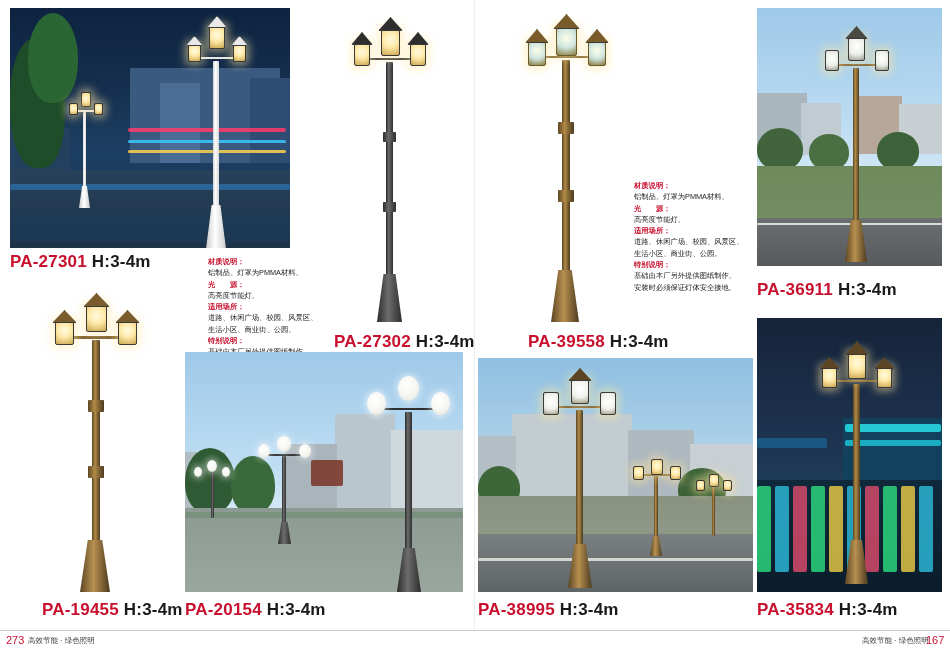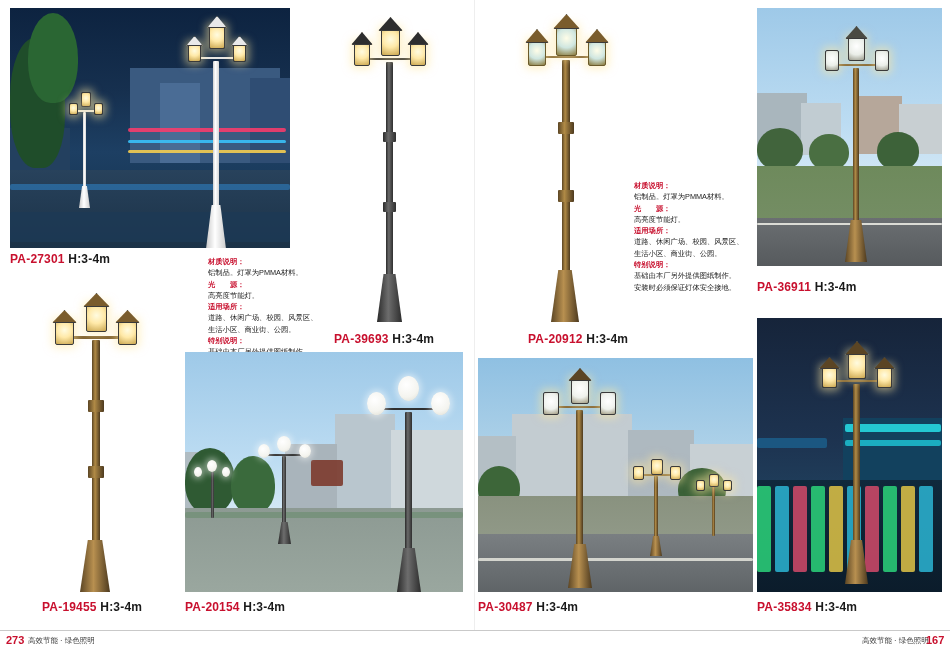--- a/index.html
+++ b/index.html
@@ -22,21 +22,21 @@
     background: #ffffff;
   }
   
   .photo {
     position: absolute;
     overflow: hidden;
     background: #2b2b2b;
   }
   .caption {
     position: absolute;
-    font-size: 12px;
+    font-size: 17px;
     font-weight: bold;
     color: #c8102e;
     letter-spacing: 0.2px;
     white-space: nowrap;
   }
   .caption .h {
     color: #1a1a1a;
     font-weight: bold;
   }
   .spec {
@@ -58,21 +58,21 @@
     left: 0;
     top: 630px;
     width: 950px;
     height: 1px;
     background: #c9c9c9;
   }
   .pgnum {
     position: absolute;
     top: 634px;
     font-size: 11px;
-    font-weight: bold;
+    font-weight: normal;
     color: #c8102e;
   }
   .pgtext {
     position: absolute;
     top: 636px;
     font-size: 7.5px;
     color: #3a3a3a;
   }
   .fold {
     position: absolute;
@@ -236,41 +236,41 @@
       <div class="base" style="left:33px; top:262px; width:25px; height:48px; clip-path:polygon(26% 0,74% 0,100% 100%,0 100%);"></div>
       <div class="lantern" style="left:37px; top:16px; width:17px; height:26px;"></div>
       <div class="lantern cap" style="left:34px; top:5px; width:23px; height:12px;"></div>
       <div class="lantern" style="left:10px; top:30px; width:14px; height:22px;"></div>
       <div class="lantern cap" style="left:7px; top:20px; width:20px; height:11px;"></div>
       <div class="lantern" style="left:66px; top:30px; width:14px; height:22px;"></div>
       <div class="lantern cap" style="left:63px; top:20px; width:20px; height:11px;"></div>
     </div>
   </div>
   <div class="caption" style="left:334px; top:332px;">
-    <span>PA-39693</span>
+    <span>PA-27302</span>
     <span class="h">H:3-4m</span>
   </div>
 
   <div class="photo" style="left:500px; top:8px; width:130px; height:318px; background:#ffffff;">
     <div class="lamp" style="left:20px; top:4px; width:92px; height:312px;">
       <div class="arm bronze" style="left:12px; top:44px; width:66px;"></div>
       <div class="pole bronze" style="left:42px; top:48px; width:8px; height:214px;"></div>
       <div class="pole bronze" style="left:38px; top:110px; width:16px; height:12px;"></div>
       <div class="pole bronze" style="left:38px; top:178px; width:16px; height:12px;"></div>
       <div class="base bronze" style="left:31px; top:258px; width:28px; height:52px; clip-path:polygon(26% 0,74% 0,100% 100%,0 100%);"></div>
       <div class="lantern" style="left:36px; top:14px; width:19px; height:28px; background:radial-gradient(circle at 50% 40%,#fffde8 0%,#cfe6e0 50%,#8a7a3c 100%); border-color:#6b5a2a;"></div>
       <div class="lantern cap" style="left:33px; top:2px; width:25px; height:13px; background:#7a5c2c;"></div>
       <div class="lantern" style="left:8px; top:28px; width:16px; height:24px; background:radial-gradient(circle at 50% 40%,#fffde8 0%,#cfe6e0 50%,#8a7a3c 100%); border-color:#6b5a2a;"></div>
       <div class="lantern cap" style="left:5px; top:17px; width:22px; height:12px; background:#7a5c2c;"></div>
       <div class="lantern" style="left:68px; top:28px; width:16px; height:24px; background:radial-gradient(circle at 50% 40%,#fffde8 0%,#cfe6e0 50%,#8a7a3c 100%); border-color:#6b5a2a;"></div>
       <div class="lantern cap" style="left:65px; top:17px; width:22px; height:12px; background:#7a5c2c;"></div>
     </div>
   </div>
   <div class="caption" style="left:528px; top:332px;">
-    <span>PA-20912</span>
+    <span>PA-39558</span>
     <span class="h">H:3-4m</span>
   </div>
 
   <div class="spec" style="left:634px; top:180px;">
     <div class="line red">材质说明：</div>
     <div class="line">铝制品。灯罩为PMMA材料。</div>
     <div class="line red">光　　源：</div>
     <div class="line">高亮度节能灯。</div>
     <div class="line red">适用场所：</div>
     <div class="line">道路、休闲广场、校园、风景区、</div>
@@ -400,21 +400,21 @@
       <div class="lantern" style="left:40px; top:12px; width:9px; height:12px;"></div>
     </div>
     <div class="lamp" style="left:216px; top:112px; width:40px; height:84px;">
       <div class="pole bronze" style="left:18px; top:16px; width:3px; height:50px;"></div>
       <div class="lantern" style="left:15px; top:4px; width:8px; height:11px;"></div>
       <div class="lantern" style="left:2px; top:10px; width:7px; height:9px;"></div>
       <div class="lantern" style="left:29px; top:10px; width:7px; height:9px;"></div>
     </div>
   </div>
   <div class="caption" style="left:478px; top:600px;">
-    <span>PA-30487</span>
+    <span>PA-38995</span>
     <span class="h">H:3-4m</span>
   </div>
 
   <div class="photo" style="left:757px; top:318px; width:185px; height:274px;">
     <div class="sky-dusk"></div>
     <div class="bldg" style="left:86px; top:100px; width:99px; height:62px; background:#12415e;"></div>
     <div class="glowbar" style="left:88px; top:106px; width:96px; height:8px; background:#28e0e8; opacity:.85;"></div>
     <div class="glowbar" style="left:88px; top:122px; width:96px; height:6px; background:#1ec8d8; opacity:.8;"></div>
     <div class="glowbar" style="left:0px; top:120px; width:70px; height:10px; background:#1b5e8a; opacity:.85;"></div>
     <div class="ground" style="height:112px; background:linear-gradient(180deg,#10293c 0%,#0b1c2b 100%);"></div>

